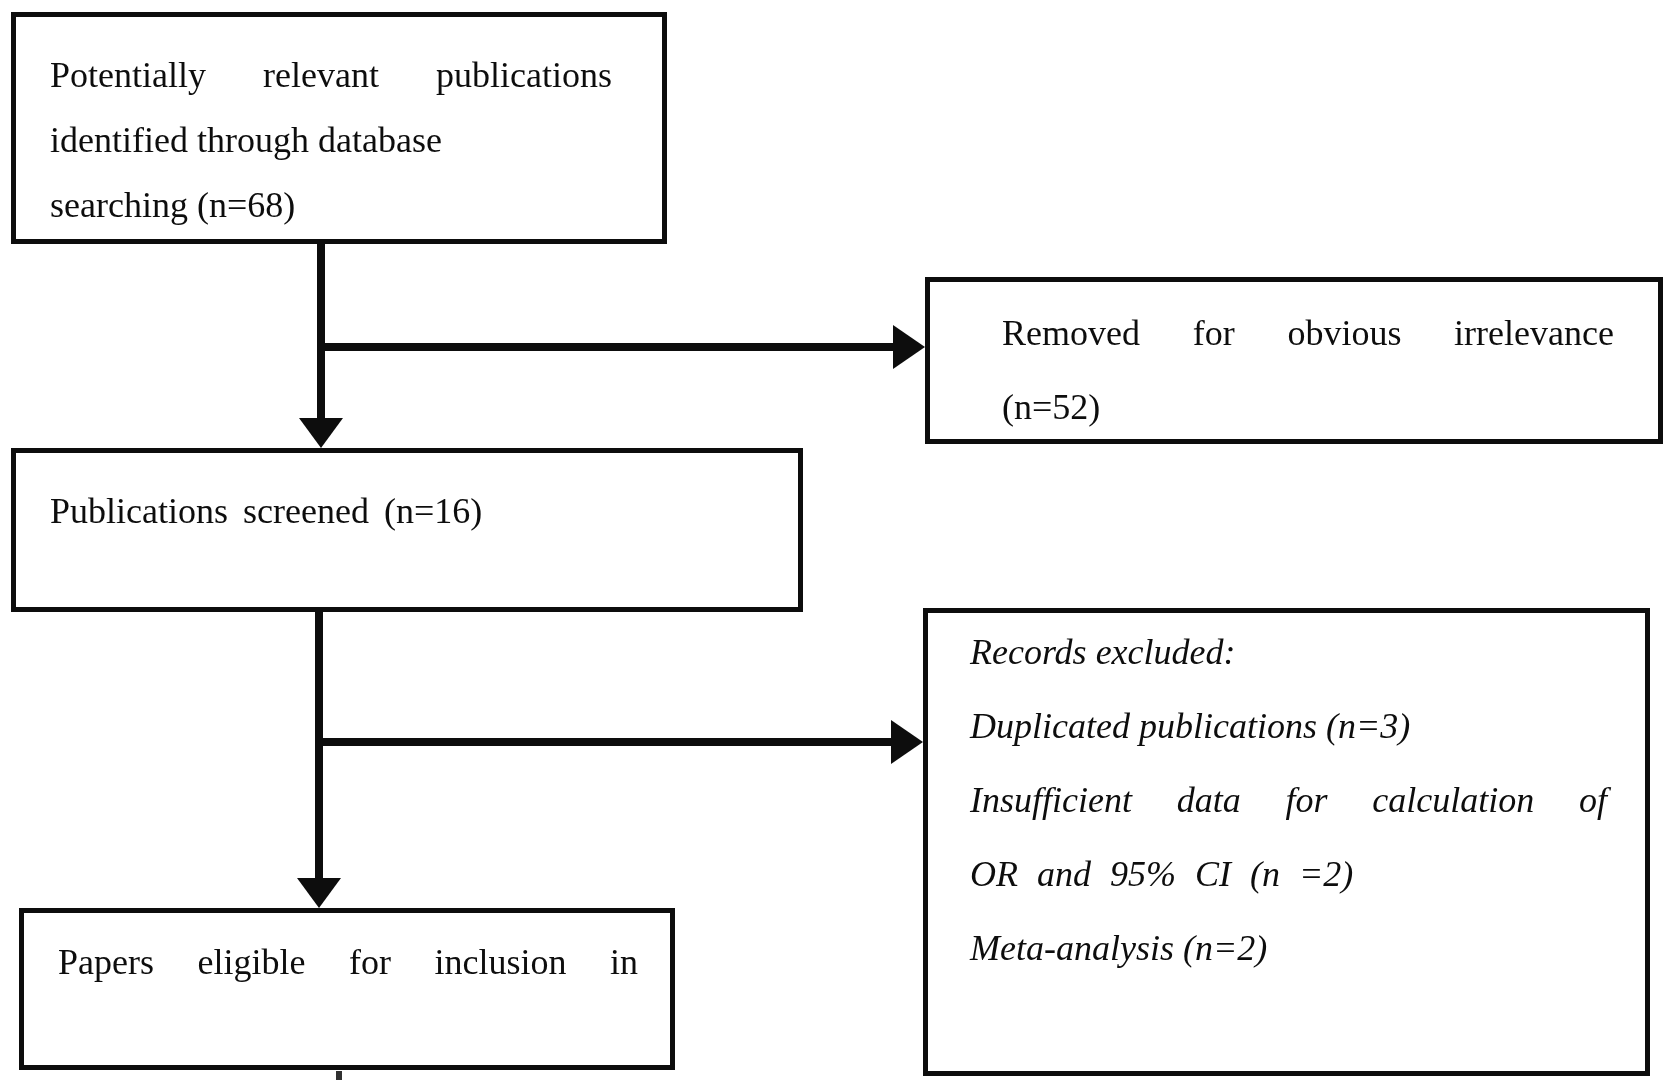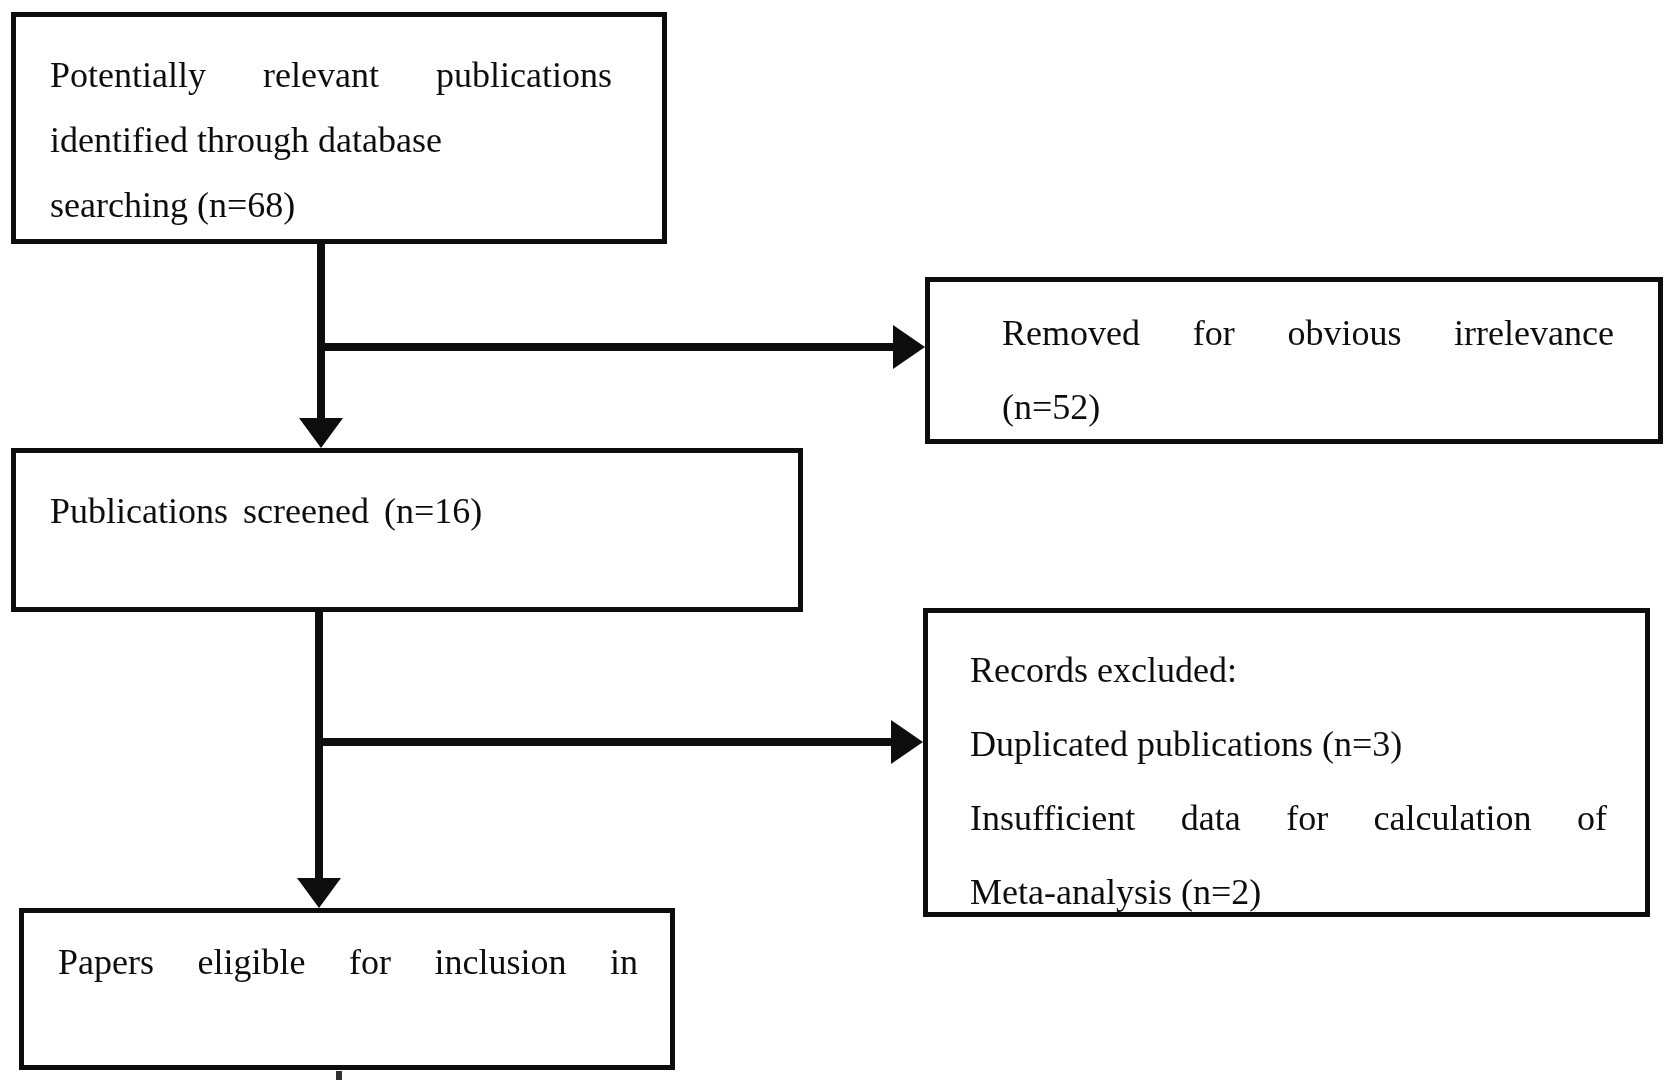--- a/index.html
+++ b/index.html
@@ -23,21 +23,21 @@
   .line { white-space: nowrap; }
   .line.just {
     white-space: normal;
     text-align: justify;
     text-align-last: justify;
   }
   
   #box-identification { left: 11px;  top: 12px;  width: 656px; height: 232px; padding: 26px 50px 0 34px; }
   #box-removed        { left: 925px; top: 277px; width: 738px; height: 167px; padding: 14px 44px 0 72px; line-height: 74px; }
   #box-screened       { left: 11px;  top: 448px; width: 792px; height: 164px; padding: 26px 36px 0 34px; }
-  #box-excluded       { left: 923px; top: 608px; width: 727px; height: 309px; padding: 20px 38px 0 42px; line-height: 74px; }
+  #box-excluded       { left: 923px; top: 608px; width: 727px; height: 468px; padding: 2px 38px 0 42px; line-height: 74px; font-style: italic; }
   #box-eligible       { left: 19px;  top: 908px; width: 656px; height: 162px; padding: 16px 32px 0 34px; line-height: 66px; }
 
   .ws-6 { word-spacing: 6px; }
   .ws-10 { word-spacing: 10px; }
 
   
   .shaft { position: absolute; background: var(--ink, #0d0d0d); }
   #v1-shaft { left: 317px; top: 244px; width: 8px;   height: 176px; }
   #v1-head  { left: 299px; top: 418px; border-left: 22px solid transparent; border-right: 22px solid transparent; border-top: 30px solid var(--ink, #0d0d0d); }
   #h1-shaft { left: 317px; top: 343px; width: 576px; height: 8px; }
@@ -67,20 +67,21 @@
   </div>
 
   <div class="box" id="box-screened">
     <div class="line ws-6">Publications screened (n=16)</div>
   </div>
 
   <div class="box" id="box-excluded">
     <div class="line">Records excluded:</div>
     <div class="line">Duplicated publications (n=3)</div>
     <div class="line just">Insufficient data for calculation of</div>
+    <div class="line ws-10">OR and 95% CI (n =2)</div>
     <div class="line">Meta-analysis (n=2)</div>
   </div>
 
   <div class="box" id="box-eligible">
     <div class="line just">Papers eligible for inclusion in</div>
   </div>
 
   <div>
     <div class="shaft" id="v1-shaft"></div>
     <div class="head" id="v1-head"></div>

